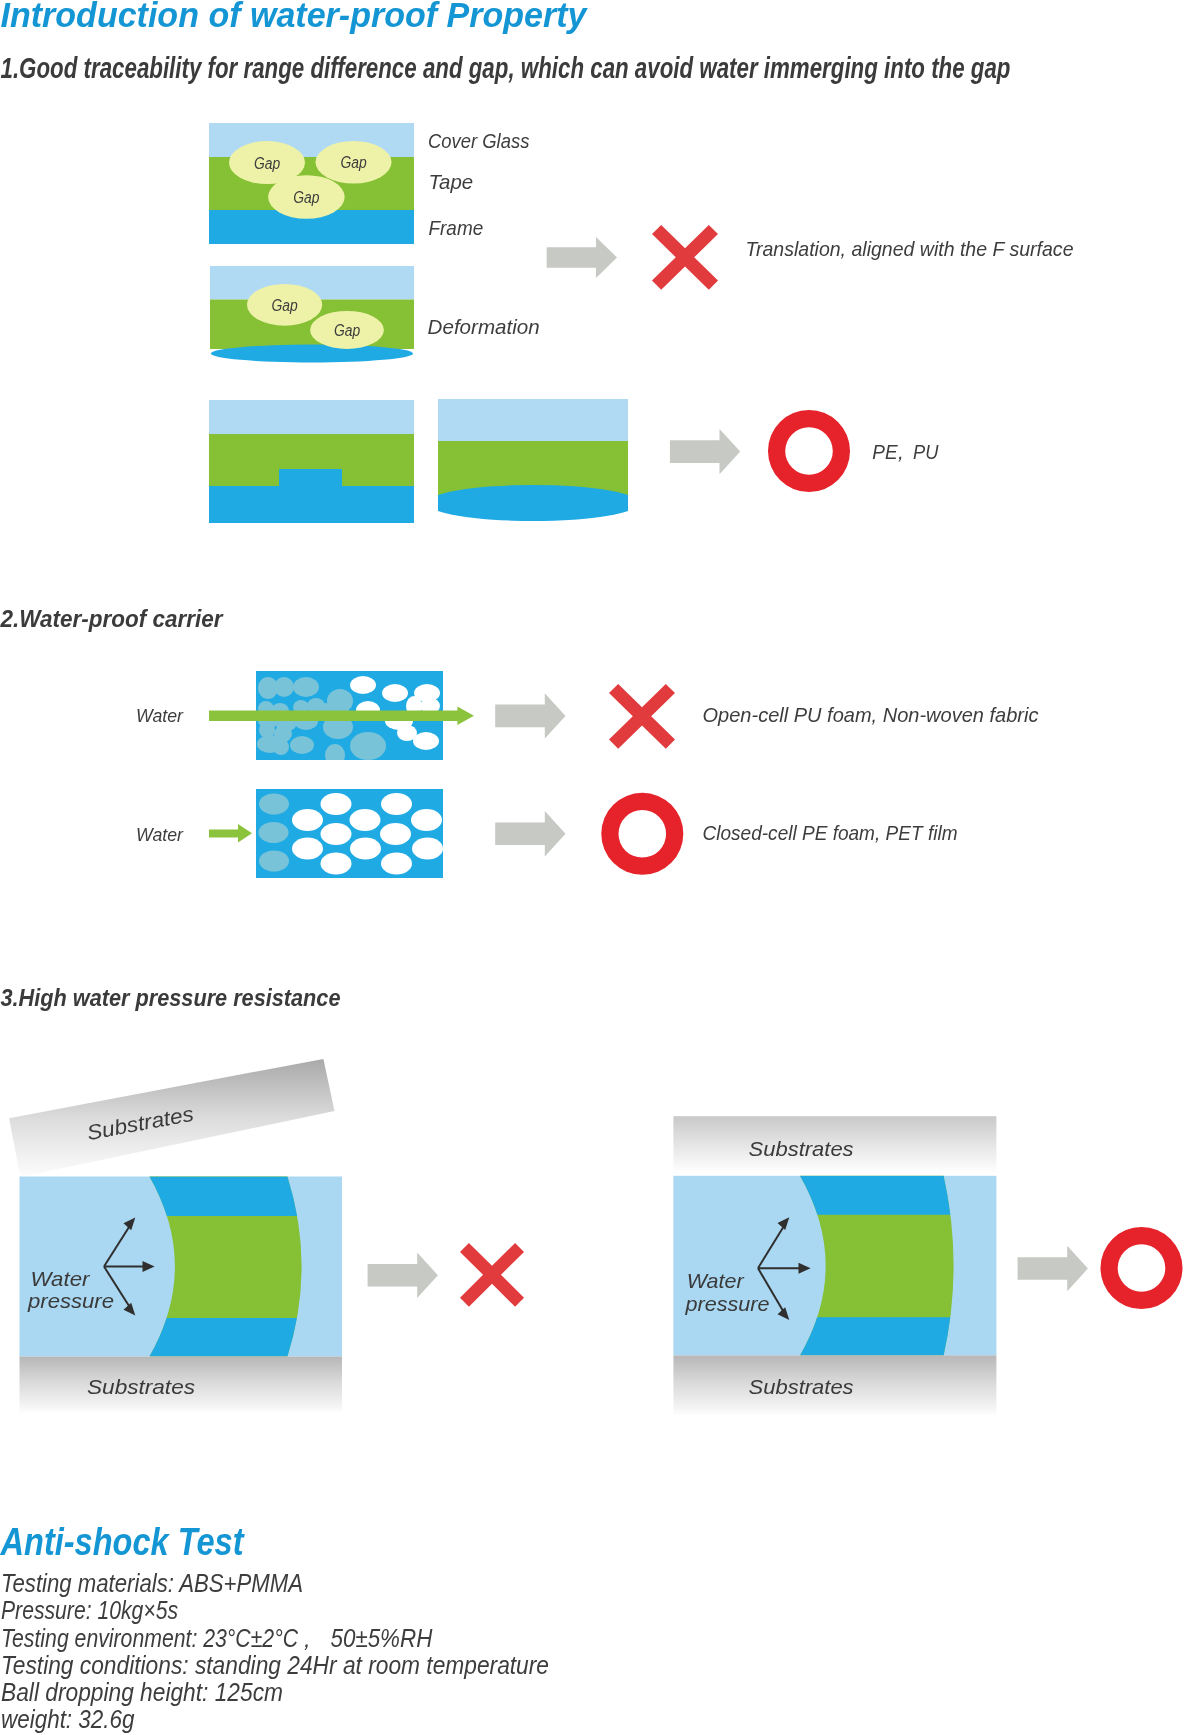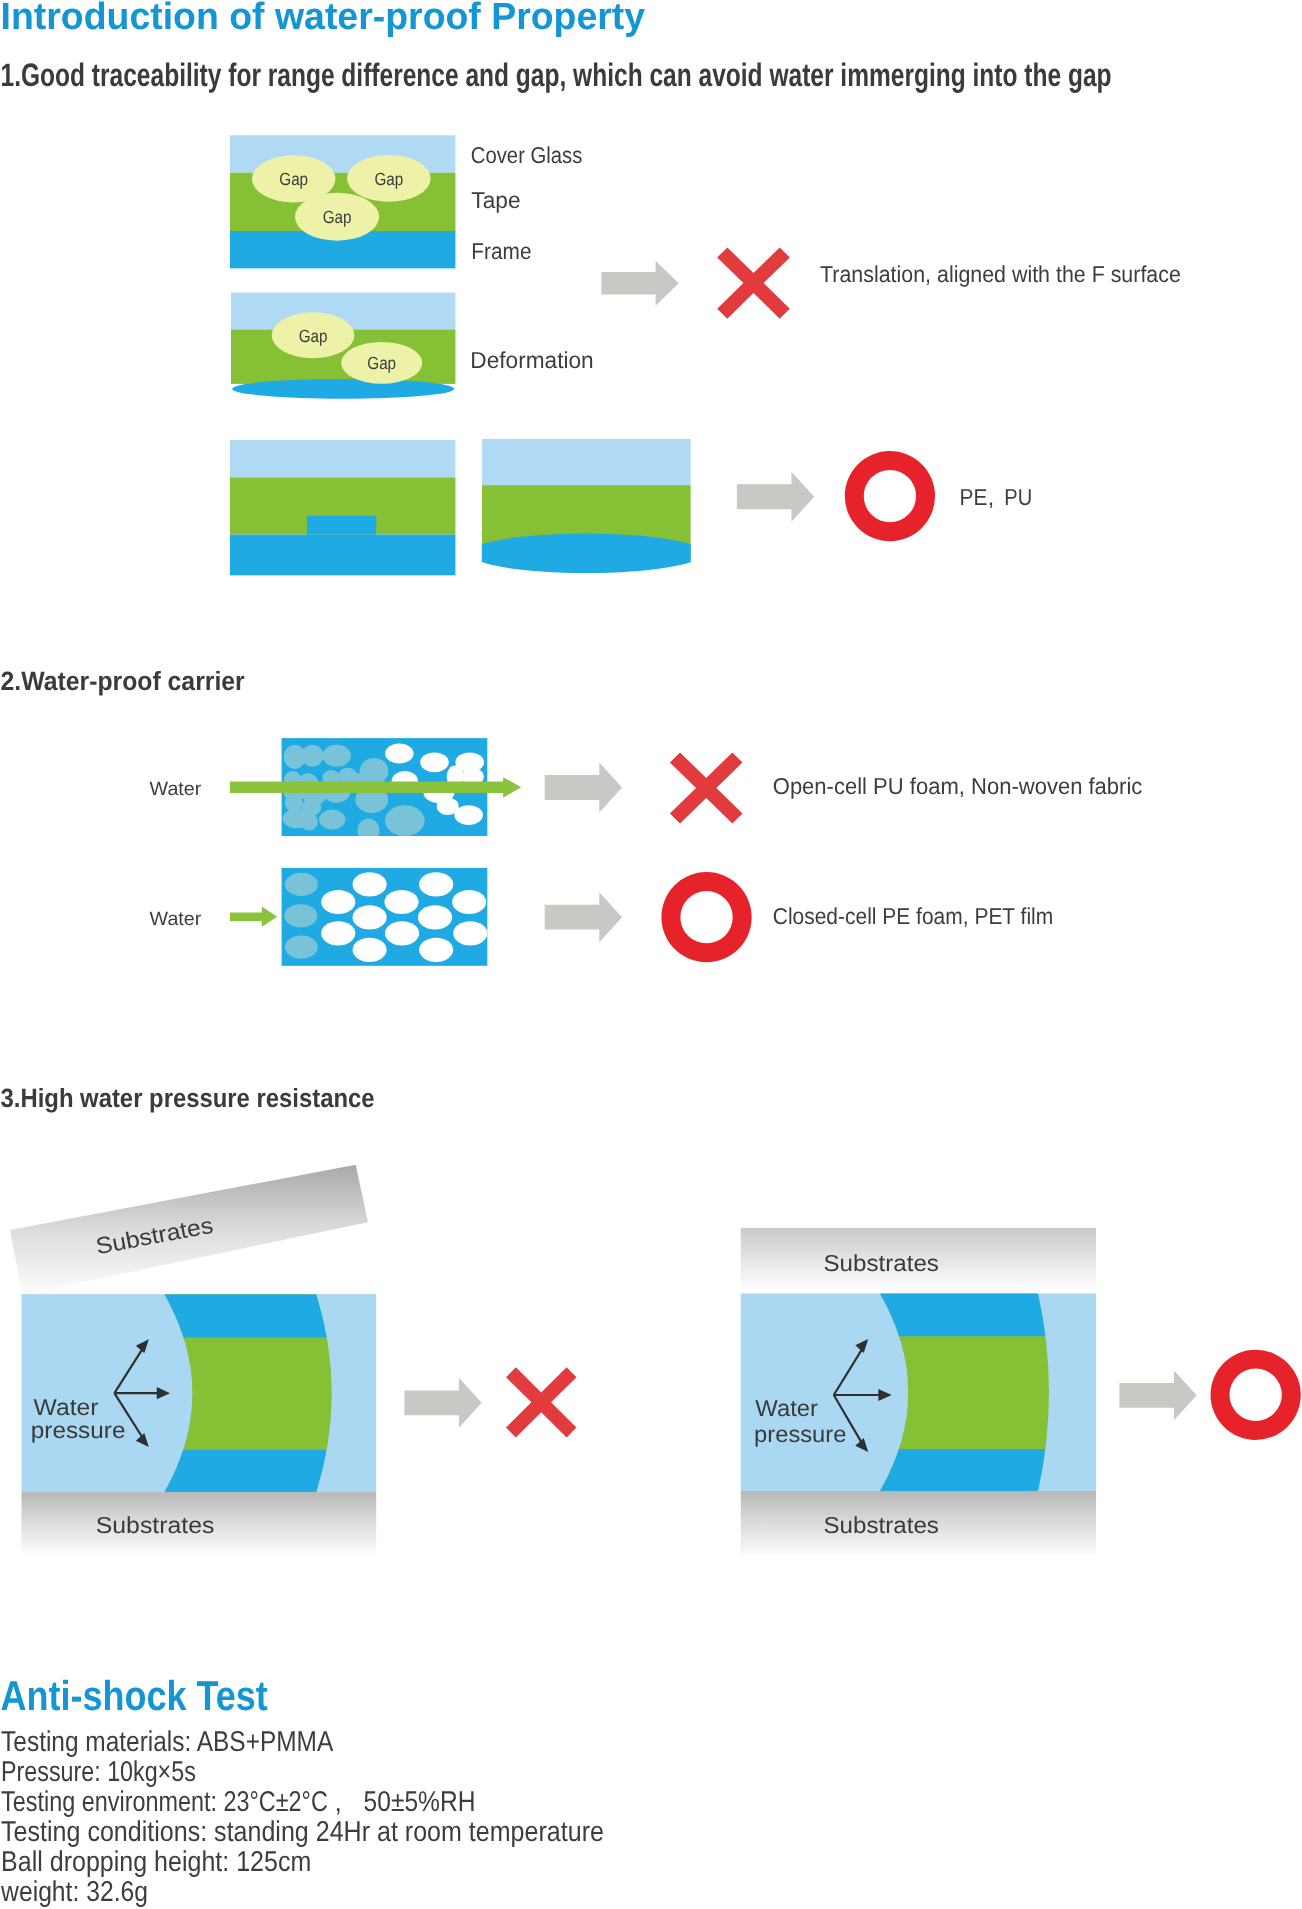--- a/index.html
+++ b/index.html
@@ -1,16 +1,16 @@
 <!DOCTYPE html>
 <html><head>
 <meta charset="utf-8">
 <style>
   html,body{margin:0;padding:0;background:#fff;}
-  #page{position:relative;width:1184px;height:1735px;background:#fff;overflow:hidden;}
+  #page{position:relative;width:1184px;height:1735px;background:#fff;overflow:hidden;font-style:italic;}
   svg{display:block;}
   text{font-family:"Liberation Sans",sans-serif;}
 </style>
 </head>
 <body>
 <div id="page">
 <svg width="1184" height="1735" viewBox="0 0 1184 1735">
   <defs>
     <path id="garr" d="M0.7,10.3 L50,10.3 L50,0 L71,20.5 L50,41 L50,30.7 L0.7,30.7 Z"></path>
     <path id="garr2" d="M0,11.4 L49.6,11.4 L49.6,0 L70.3,22.7 L49.6,45.4 L49.6,34 L0,34 Z"></path>

